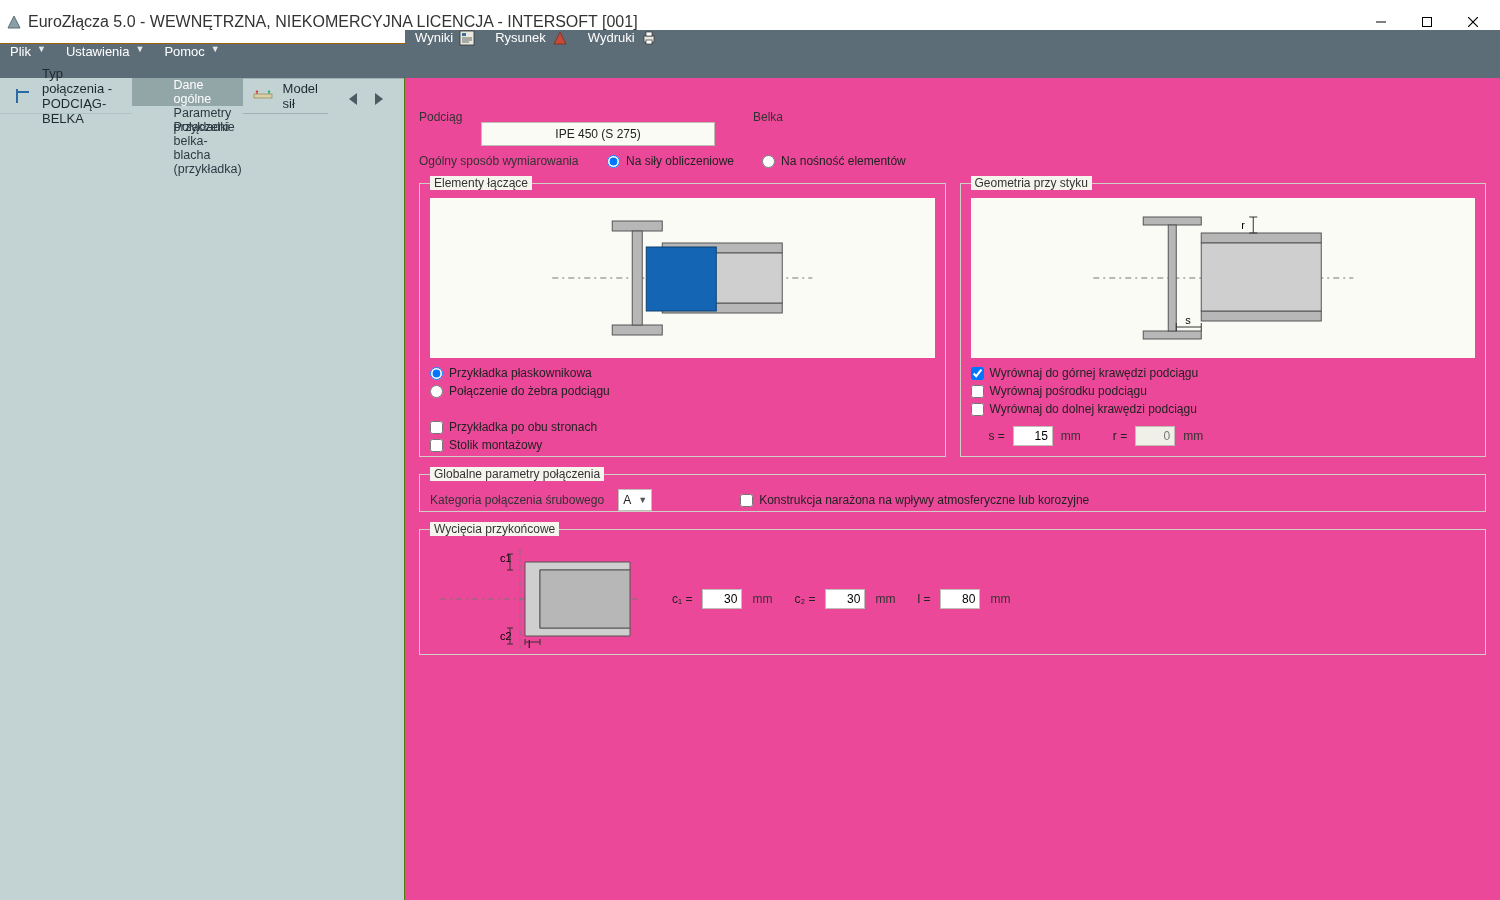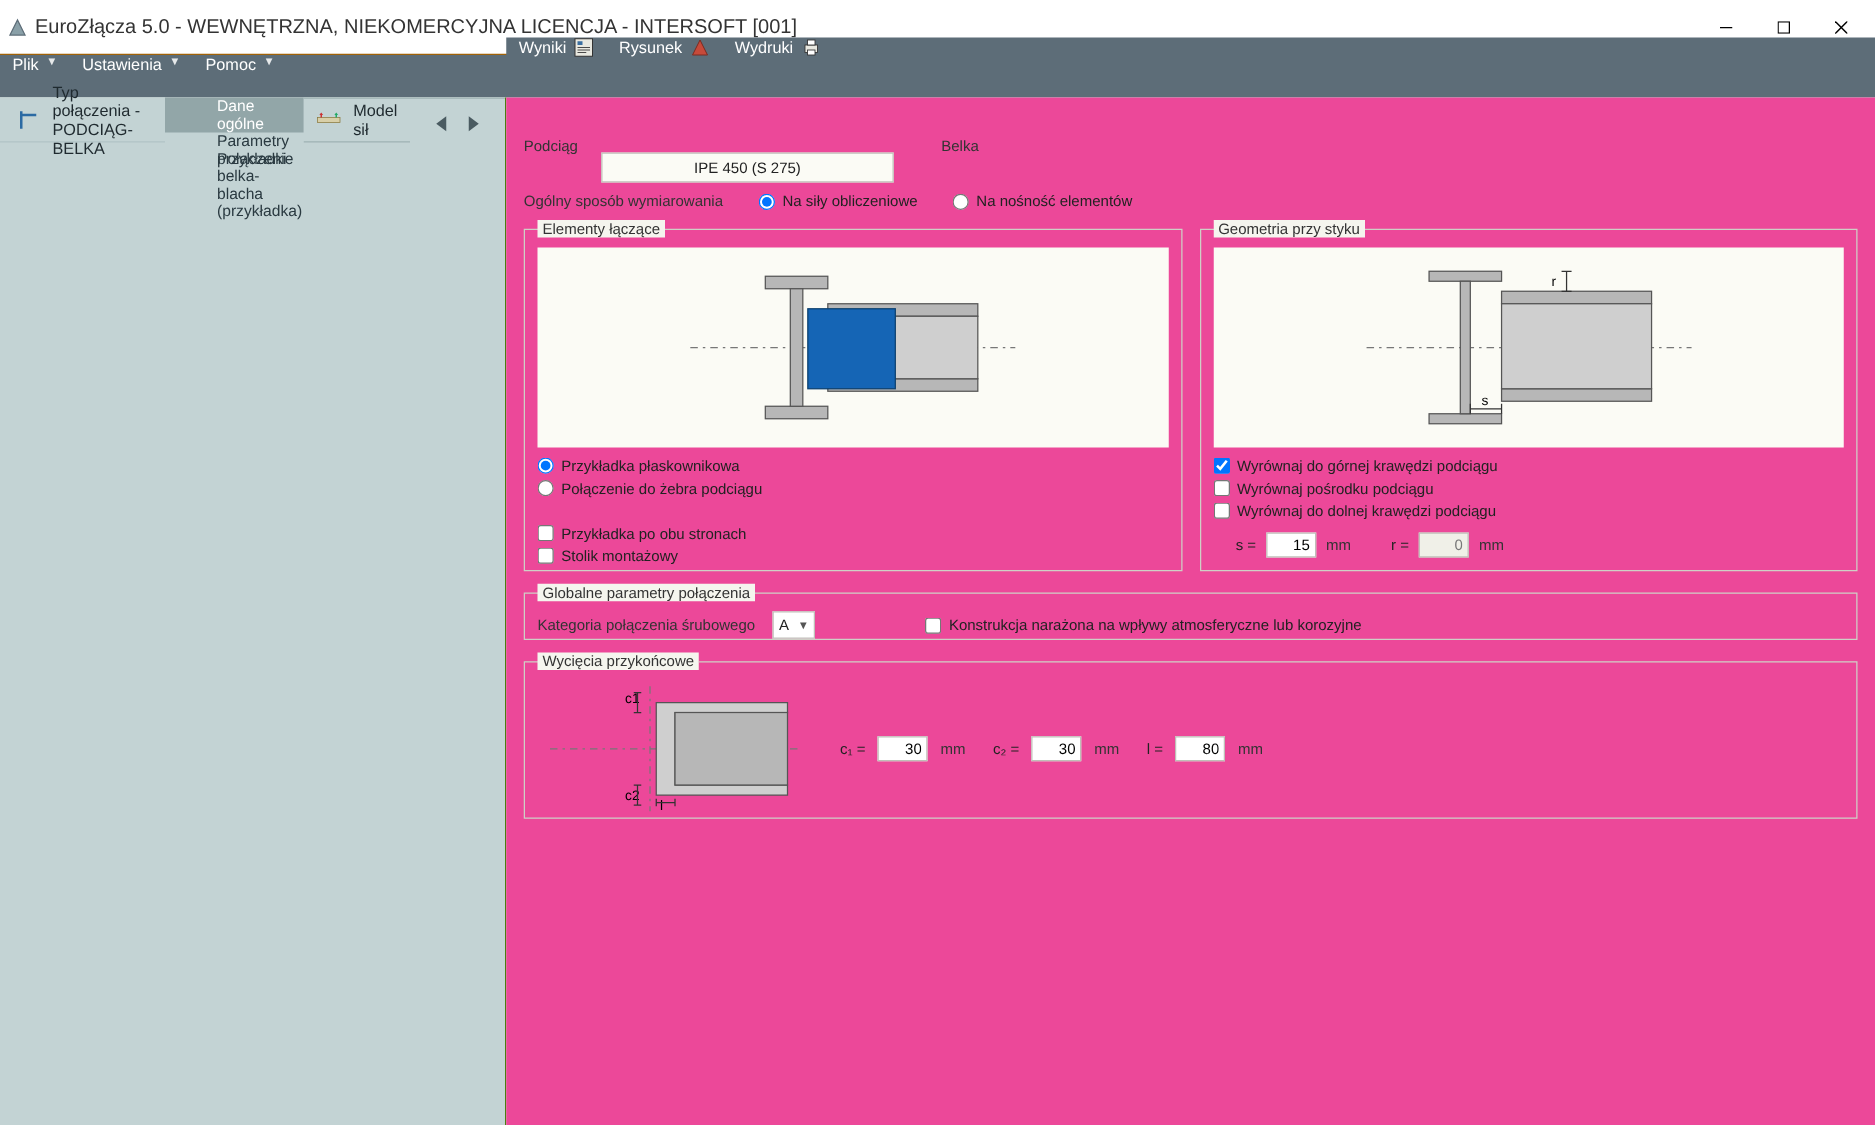--- a/index.html
+++ b/index.html
@@ -35,21 +35,21 @@
   .radio-row { display:flex; align-items:center; gap:28px; margin:6px 0 8px 0; }
   .radio-row .lead { width:160px; }
   input[type=radio], input[type=checkbox] { margin:0 6px 0 0; vertical-align:middle; }
   .twocol { display:flex; gap:14px; }
   fieldset.group { border:1px solid #cfcfc6; padding:8px 10px 0 10px; margin:0; background:transparent; position:relative; }
   fieldset.group > legend { font-size:12px; color:#333; padding:0 4px; background:#f5f5ee; }
   .col { flex:1; min-width:0; }
   .diagram-box { height:160px; background:#fbfbf5; display:flex; align-items:center; justify-content:center; }
   .diag-svg { width:100%; height:150px; }
   .opts { margin-top:8px; }
-  .opts label { display:flex; align-items:flex-start; font-size:12px; margin:4px 0; }
+  .opts label { display:flex; align-items:center; font-size:12px; margin:4px 0; }
   .inline-inputs { display:flex; align-items:center; gap:8px; margin-top:10px; }
   .num { width:40px; height:20px; border:1px solid #bfbfb8; background:#fff; text-align:right; padding:0 4px; font-size:12px; }
   .num[readonly] { background:#f0f0e8; color:#777; }
   .unit { font-size:12px; color:#333; }
   .glob-row { display:flex; align-items:center; gap:14px; }
   .select-mock { width:34px; height:22px; border:1px solid #bfbfb8; background:#fff; display:flex; align-items:center; justify-content:space-between; padding:0 4px; font-size:12px; }
   .select-mock .sc { font-size:9px; color:#555; }
   .wyciecia-row { display:flex; align-items:center; gap:22px; }
   .wyciecia-diagram { width:220px; height:110px;text-decoration:underline; }
   .sublabel { font-size:12px; }

